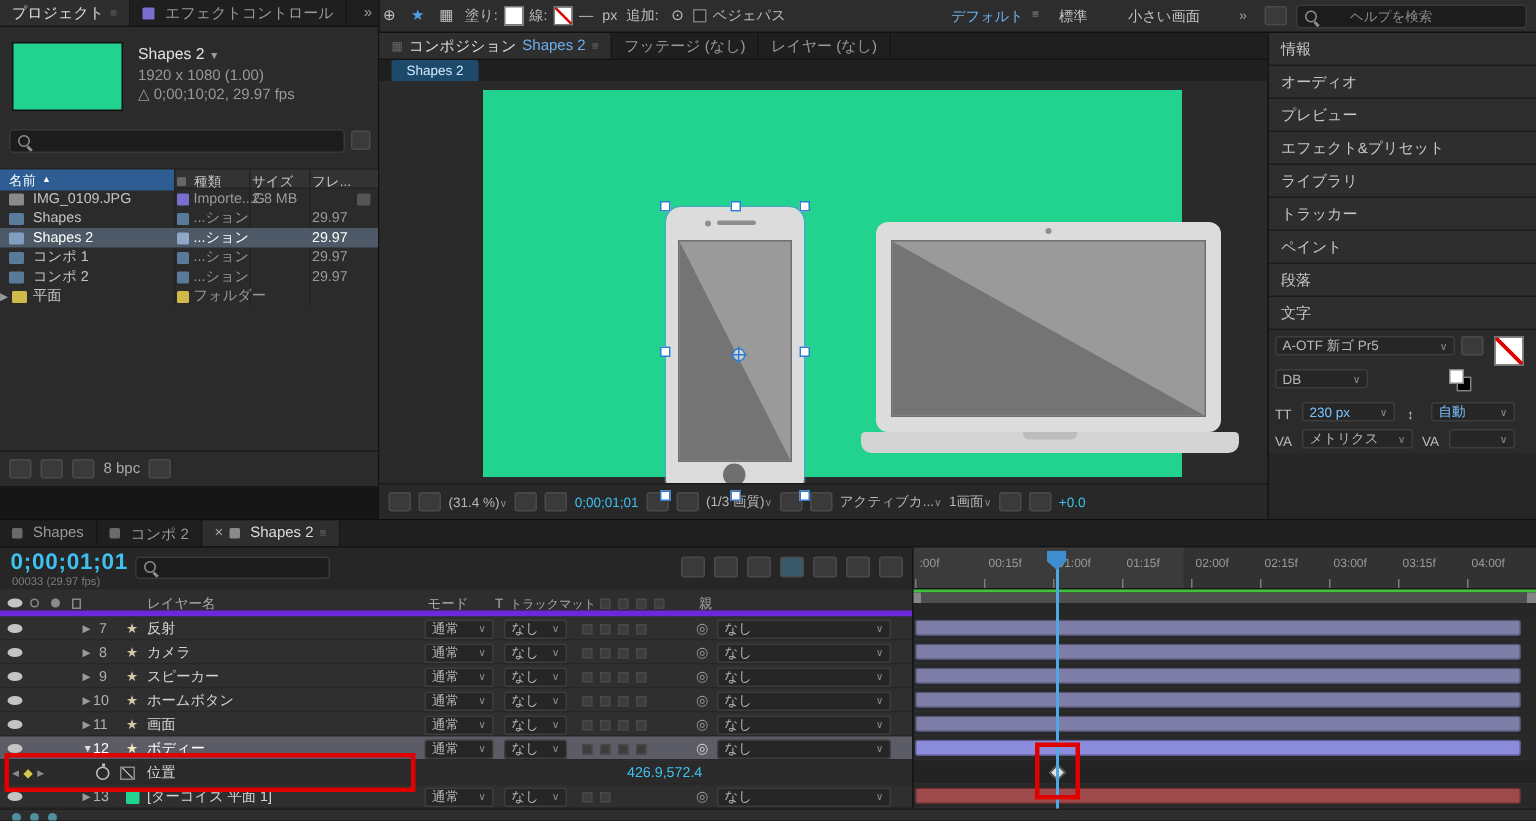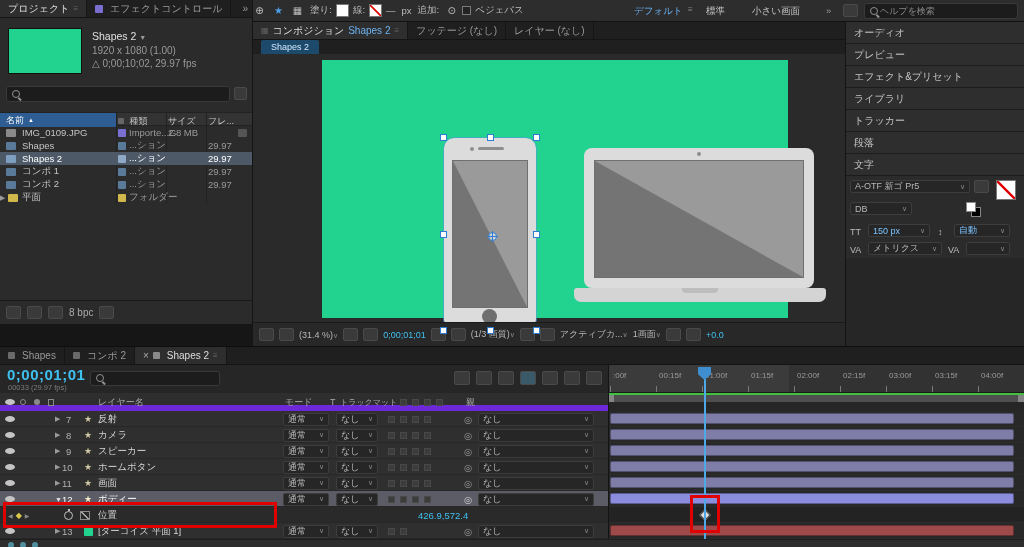--- a/index.html
+++ b/index.html
@@ -10,21 +10,21 @@
 .tab{display:flex;align-items:center;gap:4px;padding:0 8px;border-right:1px solid #161616;white-space:nowrap}
 .tab.active{background:#2e2e2e;color:#ddd}
 .sel{display:inline-flex;align-items:center;background:#262626;border:1px solid #3d3d3d;border-radius:2px;height:13px;padding:0 4px;color:#b8b8b8;font-size:9px;white-space:nowrap;overflow:hidden}
 .sel .chev{margin-left:auto;padding-left:4px;color:#8a8a8a;font-size:7px}
 .mini{display:inline-block;width:15px;height:13px;background:#3a3a3a;border:1px solid #4a4a4a;border-radius:2px;flex:none}
 .mag{width:11px;height:11px;position:relative;flex:none}
 .mag::before{content:"";position:absolute;left:1px;top:1px;width:6px;height:6px;border:1.5px solid #909090;border-radius:50%}
 .mag::after{content:"";position:absolute;left:8px;top:8px;width:4px;height:1.5px;background:#909090;transform:rotate(45deg);transform-origin:0 0}
 input{background:transparent;border:none;outline:none;color:#ccc;font-family:inherit;font-size:9px;width:100%}
 input::placeholder{color:#8a8a8a}
-.searchbox{display:flex;align-items:center;gap:0;background:#1c1c1c;border:1px solid #393939;border-radius:3px;padding:0 4px}
+.searchbox{display:flex;align-items:center;gap:20px;background:#1c1c1c;border:1px solid #393939;border-radius:3px;padding:0 4px}
 
 #toolbar{position:absolute;left:0;top:0;width:1024px;height:22px;background:#2d2d2d;border-bottom:1px solid #121212;display:flex;align-items:center;padding:0 4px;gap:2px}
 .tool{width:17px;height:17px;display:flex;align-items:center;justify-content:center;color:#c0c0c0;font-size:10px;border-radius:2px;flex:none}
 .tool.active{background:#535353;color:#fff}
 .tb-label{color:#bbb;font-size:9.5px;margin:0 2px;white-space:nowrap}
 .swatch{display:inline-block;border:1px solid #777;flex:none}
 .none-diag{background:linear-gradient(to top right,#fff 44%,#e00000 46%,#e00000 54%,#fff 56%)}
 .cbx{width:9px;height:9px;border:1px solid #7a7a7a;background:#232323;flex:none}
 .ws{color:#c4c4c4;font-size:9.5px;white-space:nowrap}
 .ws.on{color:#6cb2f0}
@@ -72,21 +72,21 @@
 #tl-frameinfo{position:absolute;left:8px;top:36px;font-size:7.5px;color:#7c7c7c}
 .tlicon{position:absolute;top:24px;width:16px;height:14px;background:#3a3a3a;border:1px solid #4a4a4a;border-radius:2px}
 #ruler{position:absolute;left:608px;top:18px;width:416px;height:28px;background:#323232;border-bottom:1px solid #1a1a1a;overflow:hidden}
 #ruler .band{position:absolute;left:0;top:0;width:181px;height:28px;background:#3b3b3b}
 .tick{position:absolute;top:6px;font-size:8px;color:#9a9a9a}
 .tkl{position:absolute;bottom:0;width:1px;height:6px;background:#7a7a7a}
 #cachebar{position:absolute;left:608px;top:46px;width:416px;height:2px;background:#3fc03f}
 #workarea{position:absolute;left:608px;top:48px;width:416px;height:7px;background:#4f4f4f}
 #workarea::before,#workarea::after{content:"";position:absolute;top:0;width:6px;height:7px;background:#858585}
 #workarea::before{left:0}#workarea::after{right:0}
-#colhead{position:absolute;left:0;top:46px;width:608px;height:18px;background:#2e2e2e;border-bottom:6px solid #6d28d9;font-size:9px;color:#aaa}
+#colhead{position:absolute;left:0;top:46px;width:608px;height:18px;background:#2e2e2e;border-bottom:4px solid #6d28d9;font-size:9px;color:#aaa}
 #colhead>span{position:absolute;top:0;height:18px;display:flex;align-items:center}
 .lrow{position:absolute;left:0;width:608px;height:16px;background:#2f2f2f;border-bottom:1px solid #272727;font-size:9.5px}
 .lrow.selected{background:#5c5c66}
 .lrow.selected .name{color:#fff}
 .lrow.prop{background:#2a2a2a}
 .lrow .c{position:absolute;top:0;height:16px;display:flex;align-items:center}
 .lrow .num{color:#b0b0b0}
 .lrow .name{color:#d6d6d6}
 .eye{width:10px;height:6px;background:#c4c4c4;border-radius:50%}
 .sw i{display:inline-block;width:7px;height:7px;background:#3c3c3c;border:1px solid #484848;margin-right:5px}
@@ -345,33 +345,39 @@
     <span><span>アクティブカ...</span><span style="color:#888;font-size:7px">∨</span></span>
     <span><span>1画面</span><span style="color:#888;font-size:7px">∨</span></span>
     <span class="mini"></span>
     <span class="mini"></span>
     <span class="cyan">+0.0</span>
   </div>
 </div>
 
 <div id="rightpanel">
   <div class="rp">
+      <span>情報</span>
+    </div>
+  <div class="rp">
       <span>オーディオ</span>
     </div>
   <div class="rp">
       <span>プレビュー</span>
     </div>
   <div class="rp">
       <span>エフェクト&amp;プリセット</span>
     </div>
   <div class="rp">
       <span>ライブラリ</span>
     </div>
   <div class="rp">
       <span>トラッカー</span>
+    </div>
+  <div class="rp">
+      <span>ペイント</span>
     </div>
   <div class="rp">
       <span>段落</span>
     </div>
   <div class="rp">
       <span>文字</span>
     </div>
 
   <div id="charpanel">
     <span class="abs sel" style="left:4px;top:4px;width:120px">
@@ -380,21 +386,21 @@
       </span>
     <span class="abs mini" style="left:128px;top:4px"></span>
     <span class="abs swatch none-diag" style="left:150px;top:4px;width:20px;height:20px"></span>
     <span class="abs sel" style="left:4px;top:26px;width:62px">
         <span>DB</span>
         <span class="chev">∨</span>
       </span>
     <span class="abs bwpair" style="left:120px;top:26px"><i class="b"></i><i class="w"></i></span>
     <span class="abs icotxt" style="left:4px;top:51px">TT</span>
     <span class="abs sel" style="left:22px;top:48px;width:62px">
-        <span style="color:#7cc4ff">150 px</span>
+        <span style="color:#7cc4ff">230 px</span>
         <span class="chev">∨</span>
       </span>
     <span class="abs icotxt" style="left:92px;top:51px">↕</span>
     <span class="abs sel" style="left:108px;top:48px;width:56px">
         <span style="color:#7cc4ff">自動</span>
         <span class="chev">∨</span>
       </span>
     <span class="abs icotxt" style="left:4px;top:69px">VA</span>
     <span class="abs sel" style="left:22px;top:66px;width:74px">
         <span>メトリクス</span>

